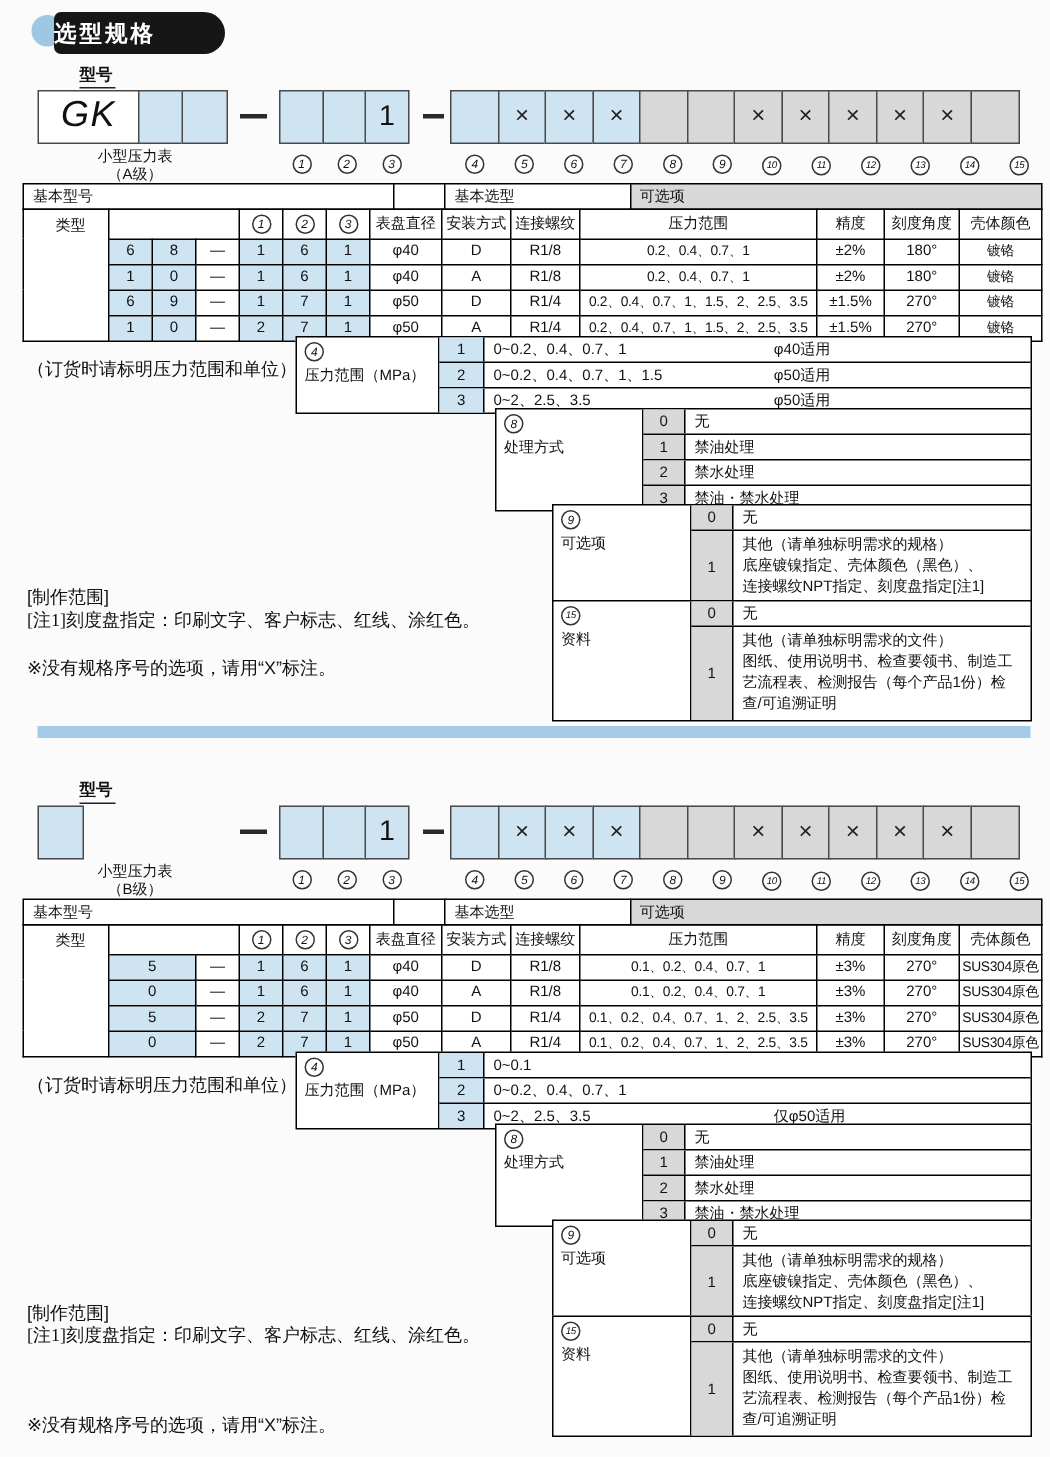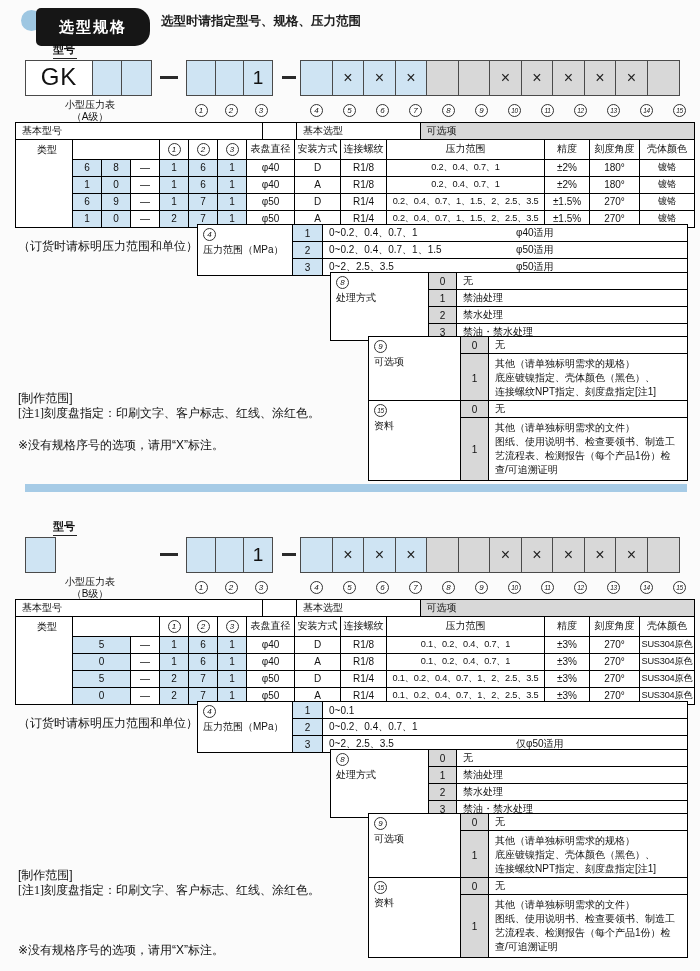--- a/index.html
+++ b/index.html
@@ -1,33 +1,33 @@
 <!DOCTYPE html>
 <html><head>
 <meta charset="utf-8">
 <style>
   html,body{margin:0;padding:0;}
   .page{position:relative;width:700px;height:971px;background:#fbfbfb;
         font-family:"Liberation Sans","DejaVu Sans",sans-serif;color:#111;overflow:hidden;}
   
   .hdr-circle{position:absolute;left:21px;top:10px;width:21px;height:21px;border-radius:50%;background:#9ec7e2;}
-  .hdr-pill{position:absolute;left:36px;top:8px;width:114px;height:38px;background:#161616;
-            border-radius:5px 15px 15px 5px;display:flex;align-items:center;justify-content:center;}
+  .hdr-pill{position:absolute;left:36px;top:8px;width:114px;height:28px;background:#161616;
+            border-radius:5px 15px 15px 5px;display:flex;align-items:center;}
   .hdr-pill span{color:#fff;font-size:15px;font-weight:bold;letter-spacing:2px;}
   .hdr-sub{position:absolute;left:161px;top:13px;font-size:12.5px;font-weight:bold;color:#1c1c1c;}
   
   .sec{position:absolute;left:0;width:700px;}
   .s1{top:0;height:477px;}
   .s2{top:477px;height:494px;}
   .model-label{position:absolute;left:53px;top:42px;font-size:11px;font-weight:bold;border-bottom:1px solid #222;padding:0 2px 1px 0;}
   
   .grp{position:absolute;top:60px;display:flex;}
   .ccell{box-sizing:border-box;width:31px;height:36px;border:1.5px solid #4a4a4a;margin-left:-1.5px;
          background:#cfe4f3;display:flex;align-items:center;justify-content:center;}
-  .grp .ccell:first-child{margin-left:0;}
+  .grp .ccell:first-child{margin-left:0;font-style:italic;}
   .ccell.graybg{background:#d8d8d8;}
   .prefix-cell{background:#fff;font-size:24px;letter-spacing:1px;padding-bottom:2px;}
   .s1 .prefix-cell{width:68px;}
   .s2 .prefix-cell{width:99px;letter-spacing:0;}
   .w30{width:30px;}
   .w33{width:33px;}
   .fixedd{font-size:19px;}
   .xmark{font-size:16px;color:#222;}
   .hdash{position:absolute;top:76px;height:3px;background:#2a2a2a;}
   .crow{position:absolute;top:99px;display:flex;}
@@ -83,21 +83,20 @@
 </style>
 </head>
 <body>
 
 <div class="page">
 
   <div class="hdr-circle"></div>
   <div class="hdr-pill">
     <span>选型规格</span>
   </div>
-  <div class="hdr-sub">选型时请指定型号、规格、压力范围</div>
 
   <section class="sec s1">
     <div class="model-label">型号</div>
 
     <div class="grp" style="left:25px">
       <div class="ccell prefix-cell">GK</div>
       <div class="ccell"></div>
       <div class="ccell"></div>
     </div>
     <div class="hdash" style="left:160px;width:18px"></div>

